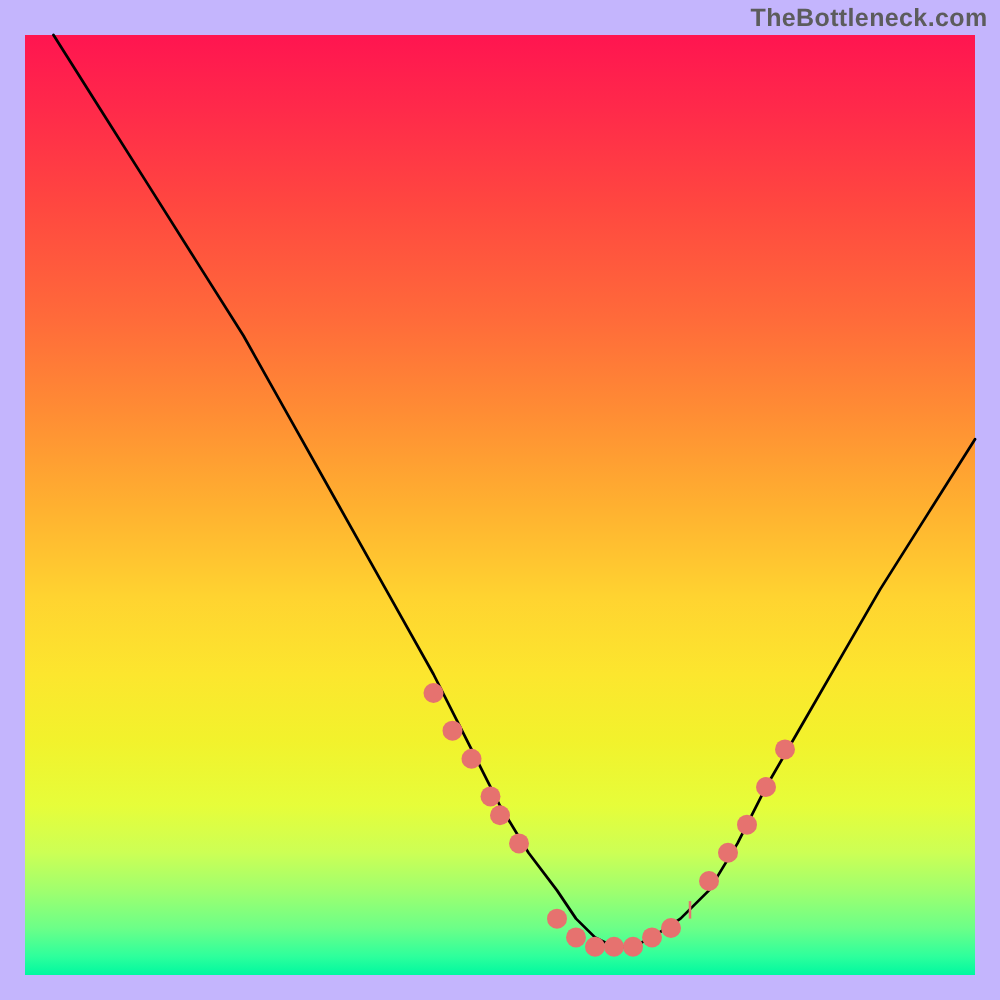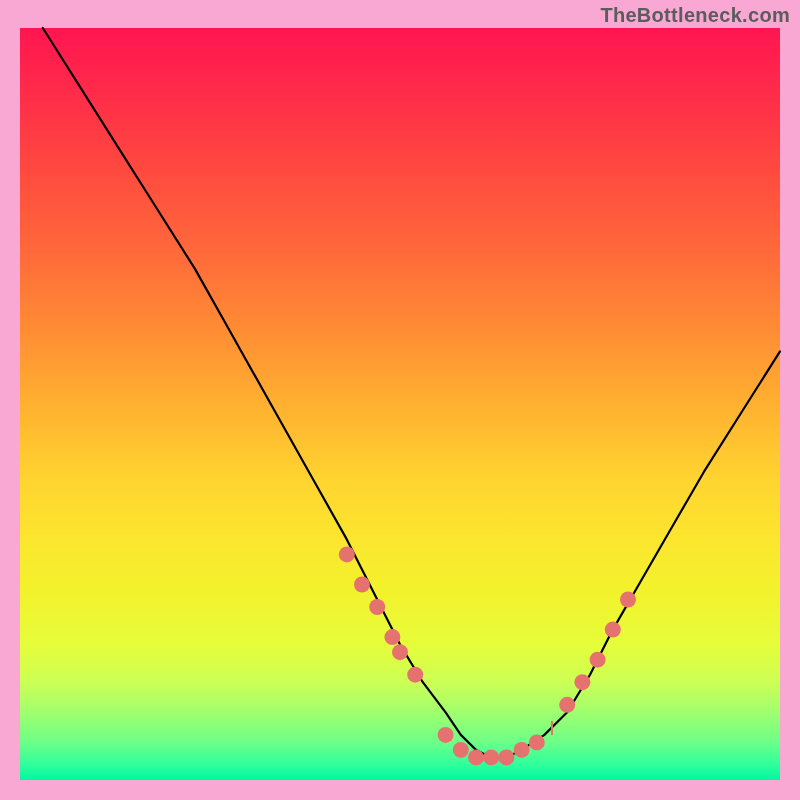--- a/index.html
+++ b/index.html
@@ -8,21 +8,21 @@
     width: 800px;
     height: 800px;
     background: #000;
     overflow: hidden;
     font-family: Arial, Helvetica, sans-serif;
   }
   .frame {
     position: relative;
     width: 800px;
     height: 800px;
-    background: #f9a8d4;
+    background: #c4b5fd;
   }
   .watermark {
     position: absolute;
     top: 4px;
     right: 10px;
     color: #5c5c5c;
     font-size: 20px;
     font-weight: 600;
     letter-spacing: 0.3px;
     z-index: 10;

